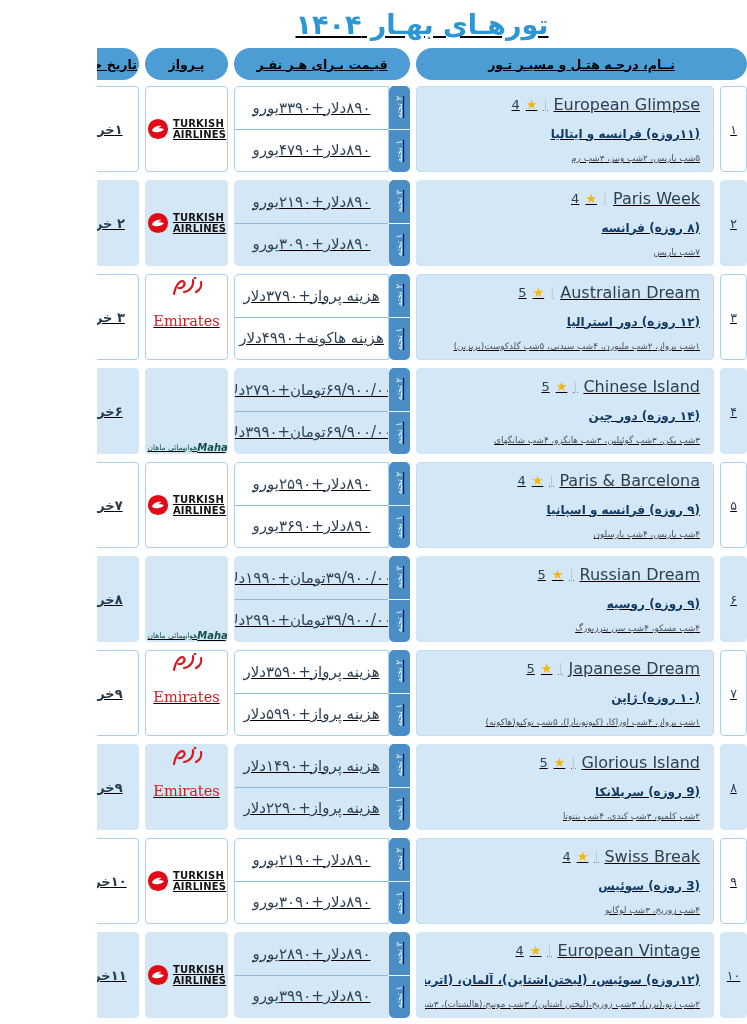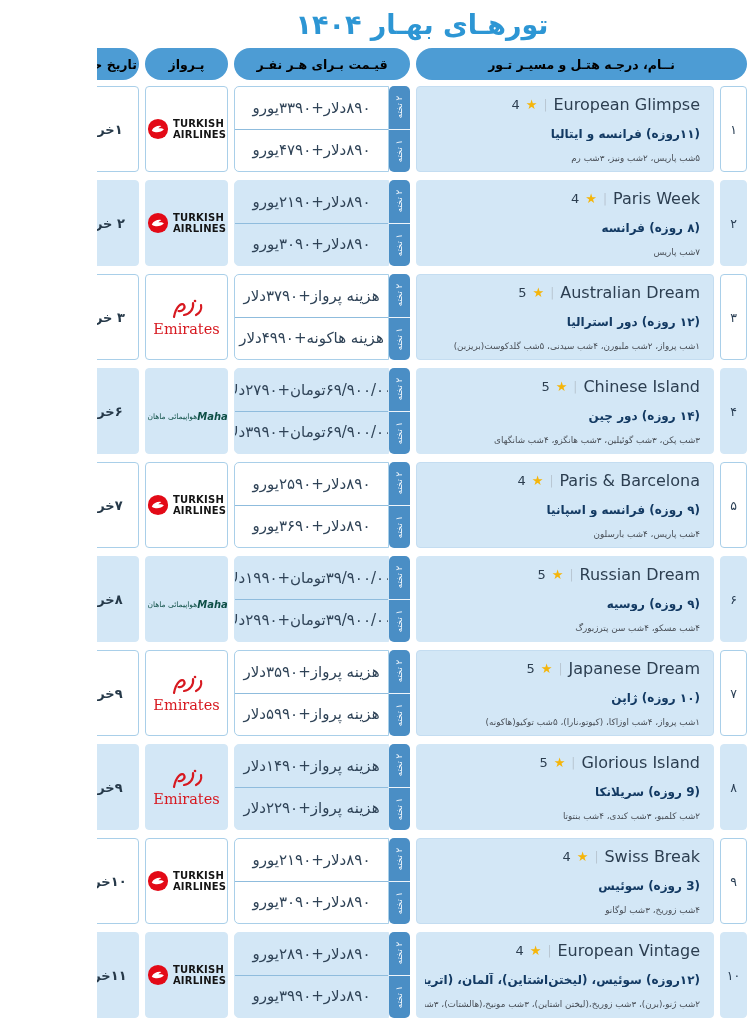--- a/index.html
+++ b/index.html
@@ -1,17 +1,17 @@
 <!DOCTYPE html>
 <html lang="fa" dir="rtl"><head>
 <meta charset="utf-8">
 <style>
   * { box-sizing: border-box; margin: 0; padding: 0; }
   html, body { width: 747px; background: #ffffff; font-family: "DejaVu Sans", sans-serif; }
-  .page { width: 650px; height: 1024px; background: #fff; overflow: hidden; }
+  .page { width: 650px; height: 1024px; background: #fff; overflow: hidden; text-decoration: underline; }
 
   .main-title {
     text-align: center;
     color: #2d96d4;
     font-weight: bold;
     font-size: 27px;
     padding-top: 9px;
     letter-spacing: 0;
   }
 
@@ -89,28 +89,28 @@
     flex: 1;
     display: flex;
     align-items: center;
     justify-content: center;
     font-size: 15px;
     color: #2f4357;
     white-space: nowrap;
   }
   .price-half.top { border-bottom: 1.5px solid #8fbcdd; }
 
-  .flight-cell { display: flex; align-items: center; justify-content: center; overflow: hidden; }
+  .flight-cell { display: flex; justify-content: center; overflow: hidden; }
   .date-cell { display: flex; align-items: center; justify-content: center; font-weight: bold; font-size: 13px; color: #263949; white-space: nowrap; }
 
   
   .logo-turkish { display: flex; align-items: center; gap: 4px; direction: ltr; }
   .tk-text { font-size: 10px; font-weight: bold; color: #141414; line-height: 1.1; letter-spacing: 0.2px; }
   .logo-emirates { display: flex; flex-direction: column; align-items: center; direction: ltr; line-height: 1; }
-  .em-word { font-family: "DejaVu Serif", serif; color: #d71920; font-size: 14.5px; margin-top: 0; }
+  .em-word { font-family: "DejaVu Serif", serif; color: #d71920; font-size: 14.5px; margin-top: 15px; }
   .logo-mahan { display: flex; align-items: flex-end; direction: ltr; gap: 1px; }
   .mh-col { display: flex; flex-direction: row; align-items: center; }
   .mh-fa { font-size: 7.5px; color: #0e4f46; white-space: nowrap; }
   .mh-en { font-size: 10px; font-weight: bold; font-style: italic; color: #0e4f46; white-space: nowrap; }
 </style>
 </head>
 <body>
 
 <div class="page">
   <div class="main-title">تورهـای بهـار ۱۴۰۴</div>

